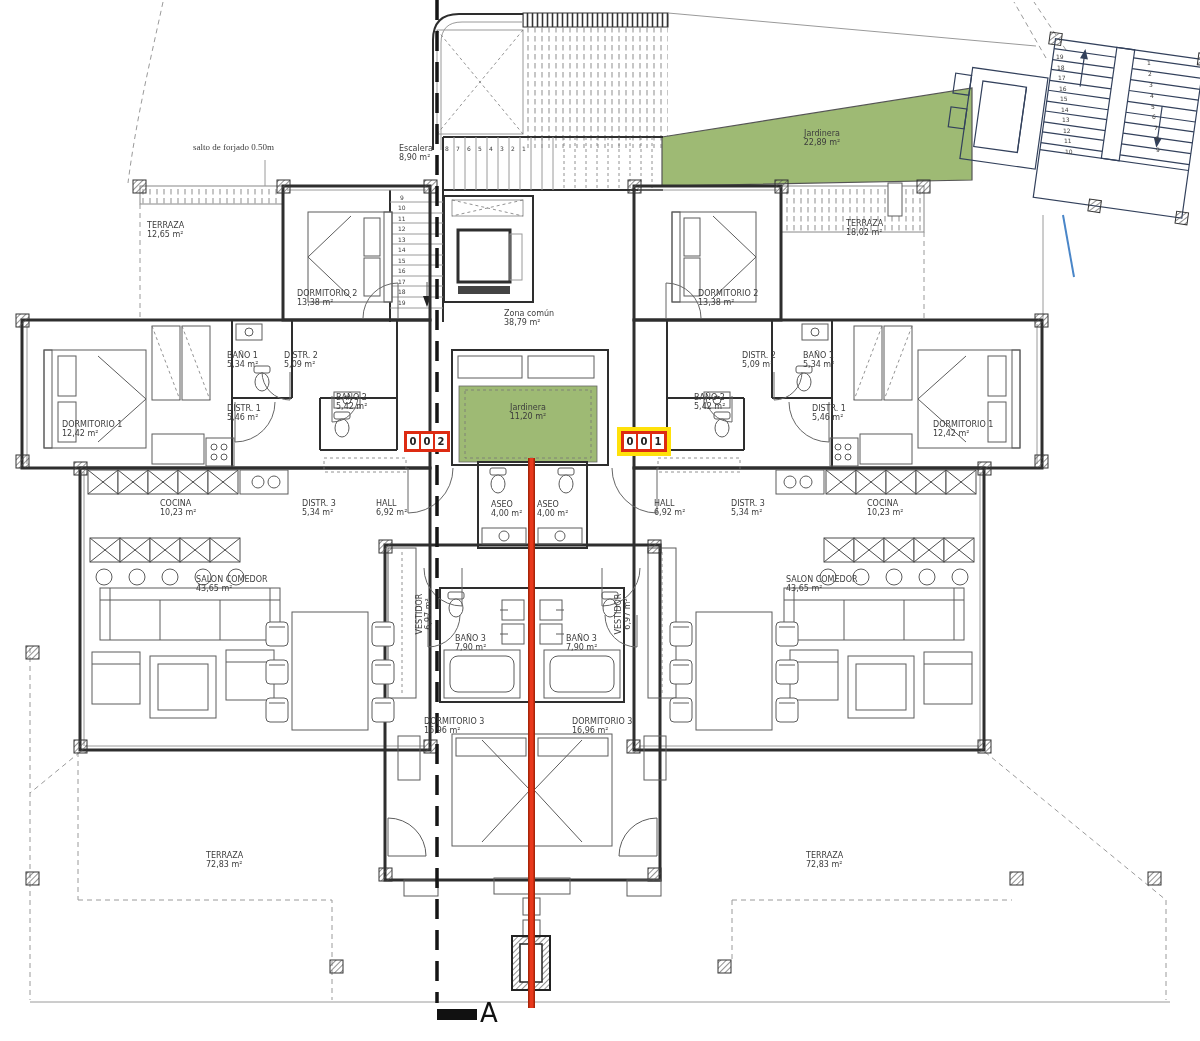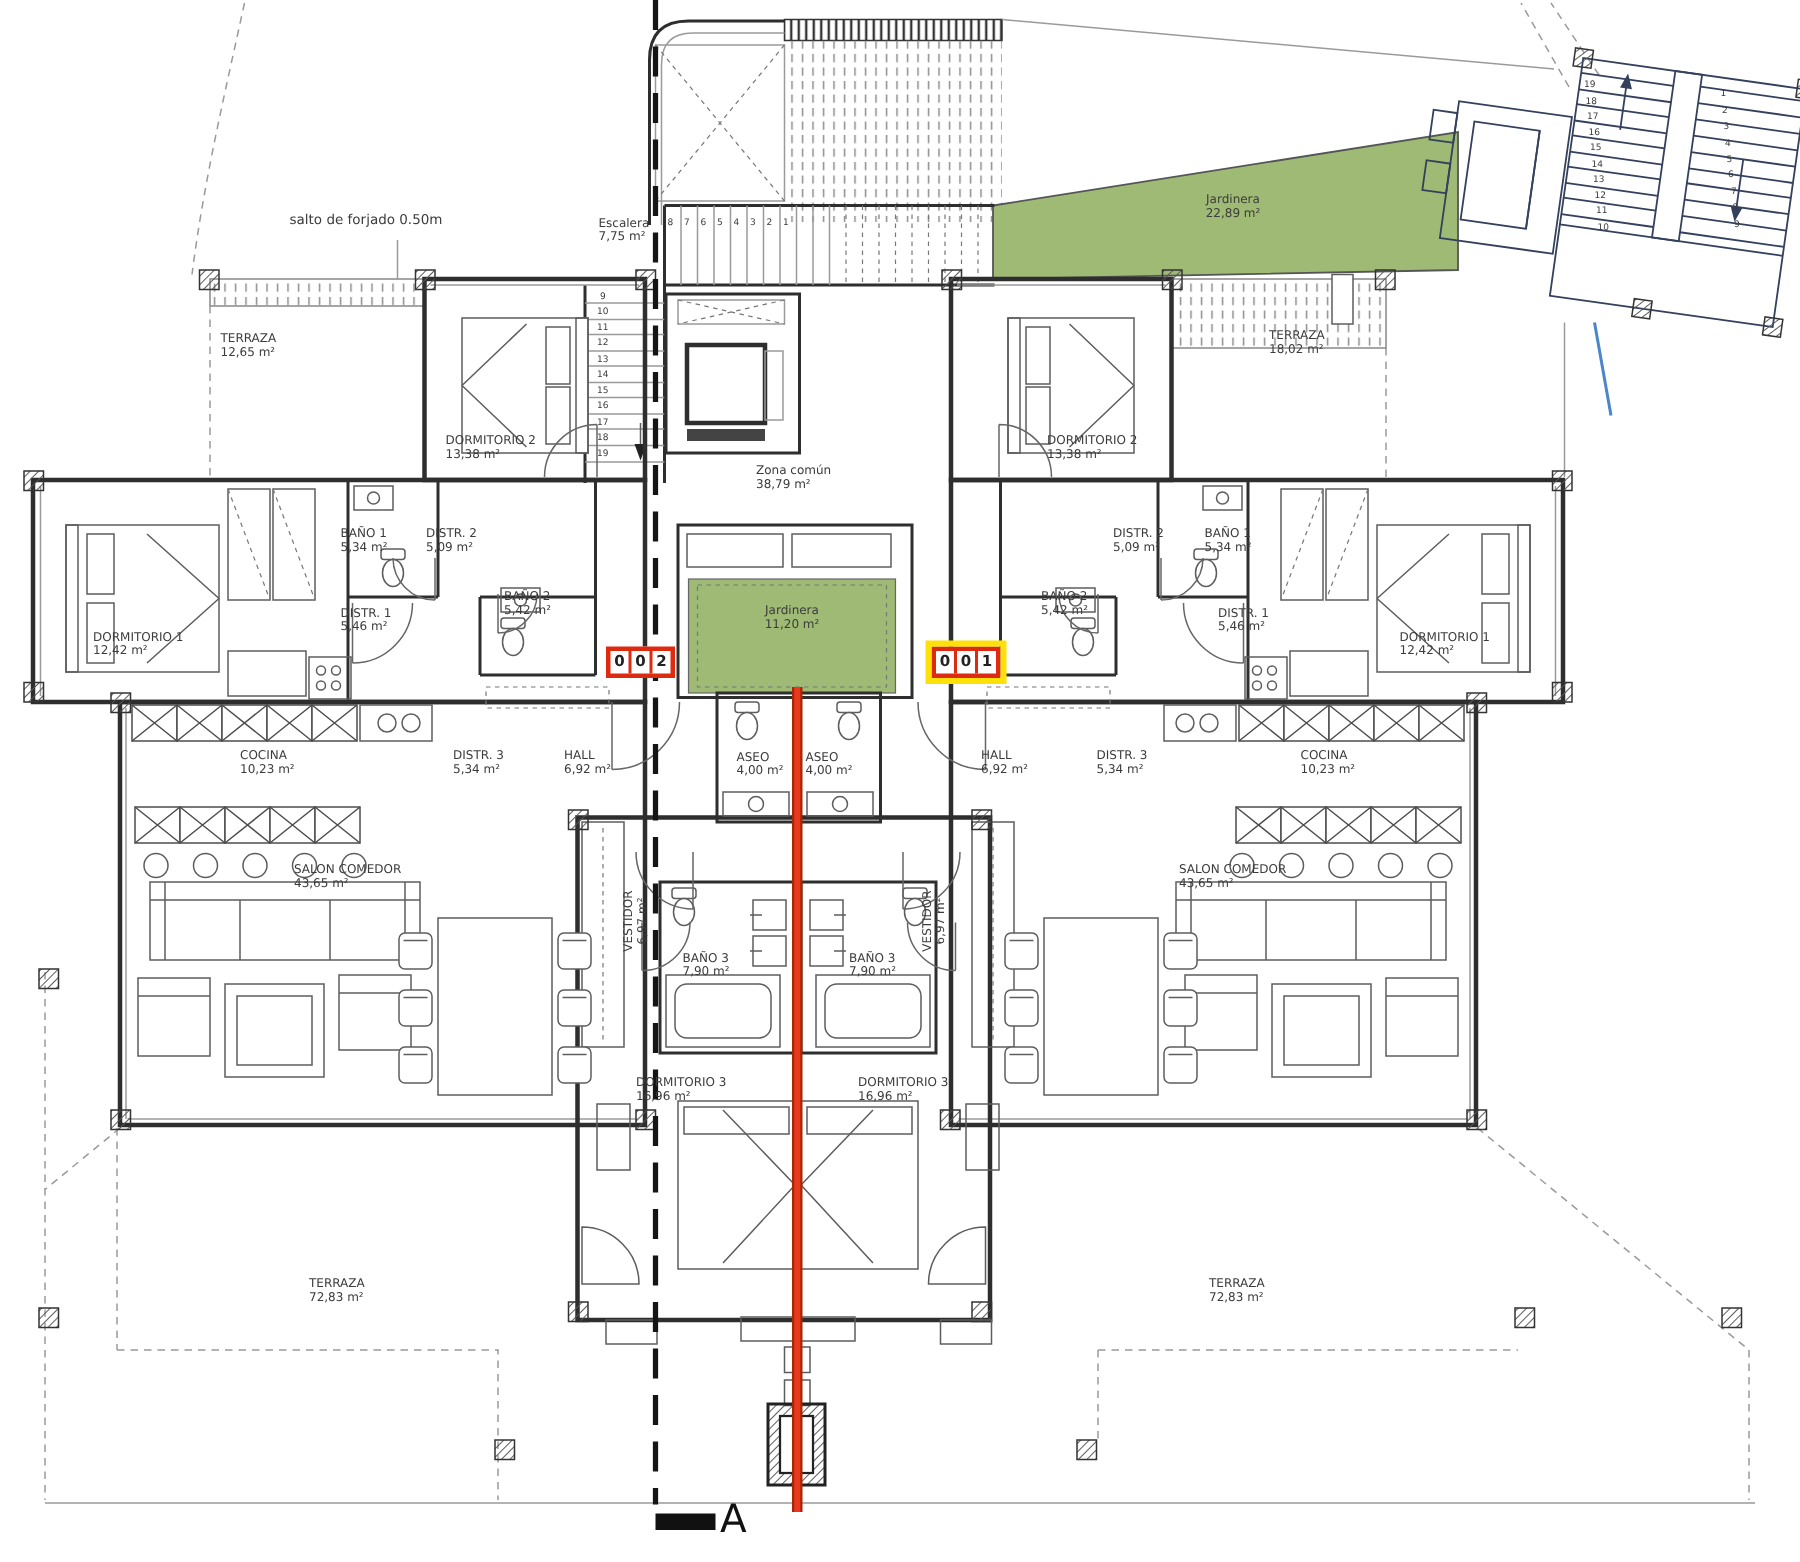--- a/index.html
+++ b/index.html
@@ -412,25 +412,25 @@
     <line x1="437" y1="0" x2="437" y2="1003" stroke="#151515" stroke-width="3.5" stroke-dasharray="20 11"></line>
     <line x1="531.5" y1="458" x2="531.5" y2="1008" stroke="var(--section-red-dark,#a82508)" stroke-width="7"></line>
     <line x1="531.5" y1="458" x2="531.5" y2="1008" stroke="var(--section-red,#e8391c)" stroke-width="4"></line>
     <rect x="437" y="1009" width="40" height="11" fill="#111"></rect>
   </g>
 
   <line class="g" x1="265" y1="160" x2="265" y2="186"></line>
 </svg>
 
 <div id="labels">
-      <div class="lbl" style="left: 193px; top: 142px; font-size: 9px;">salto de forjado 0.50m</div>
+      <div class="lbl" style="left: 193px; top: 142px; font-size: 9px; font-family: Liberation Serif, serif;">salto de forjado 0.50m</div>
       <div class="lbl" style="left: 147px; top: 221px;">TERRAZA
 12,65 m²</div>
       <div class="lbl" style="left: 399px; top: 144px;">Escalera
-7,75 m²</div>
+8,90 m²</div>
       <div class="lbl" style="left: 297px; top: 289px;">DORMITORIO 2
 13,38 m²</div>
       <div class="lbl center" style="left: 822px; top: 138px; transform: translate(-50%, -50%);">Jardinera
 22,89 m²</div>
       <div class="lbl" style="left: 846px; top: 219px;">TERRAZA
 18,02 m²</div>
       <div class="lbl" style="left: 698px; top: 289px;">DORMITORIO 2
 13,38 m²</div>
       <div class="lbl" style="left: 504px; top: 309px;">Zona común
 38,79 m²</div>

